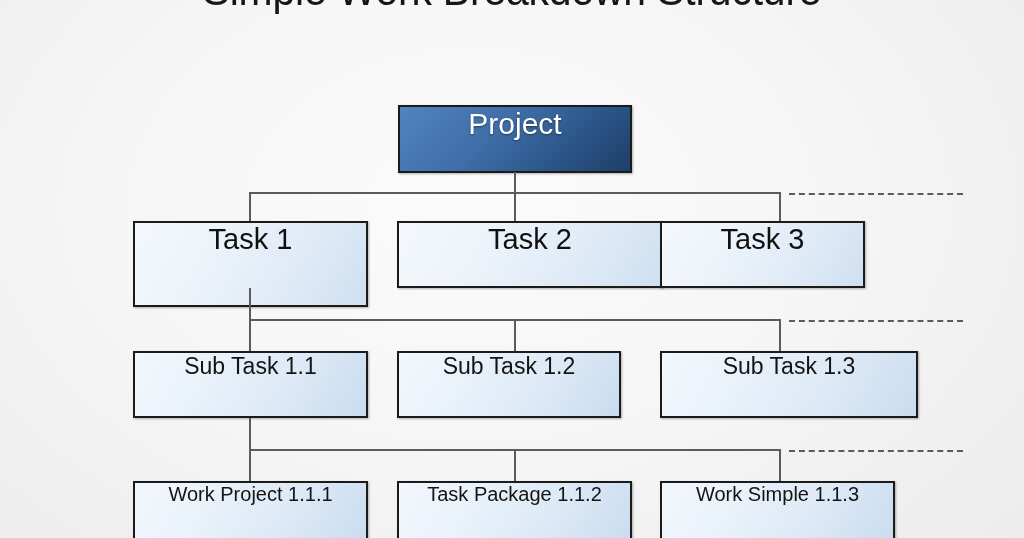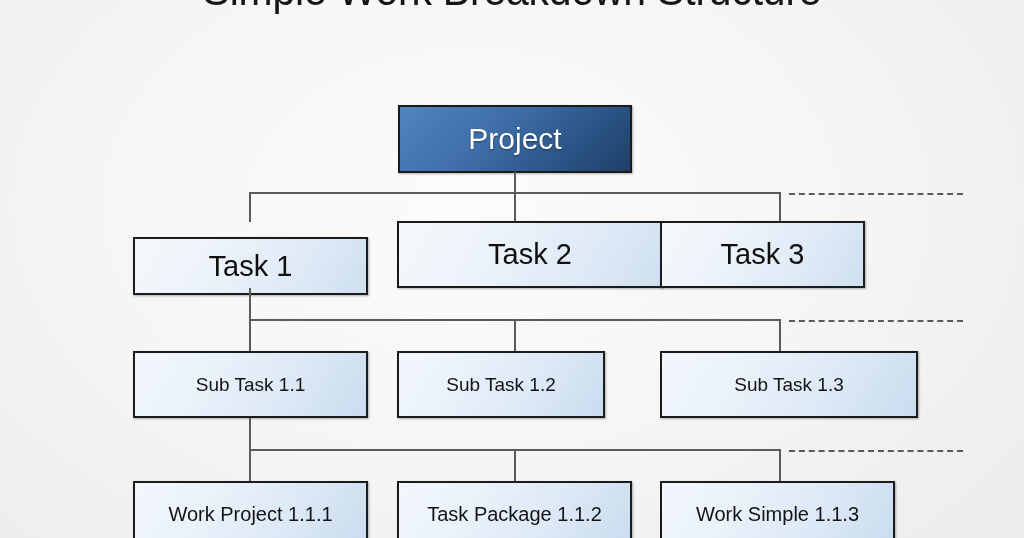--- a/index.html
+++ b/index.html
@@ -57,21 +57,21 @@
     position: absolute;
     height: 0;
     border-top: 2px dashed #5b5b5b;
   }
 
   
   .node {
     position: absolute;
     box-sizing: border-box;
     display: flex;
-    align-items: center;
+    align-items: flex-start;
     justify-content: center;
     border: 2px solid #1b1b1b;
     box-shadow: 1px 1px 2px rgba(0,0,0,0.30);
     text-align: center;
     white-space: nowrap;
   }
 
   .node.root {
     background: linear-gradient(135deg, #4a7ab5 0%, #3f6ea8 35%, #2d5party 50%, #24466f 100%);
     background: linear-gradient(135deg, #5184bd 0%, #3f6ea8 40%, #2b5588 72%, #1f3f66 100%);
@@ -82,21 +82,21 @@
 
   .node.level1 {
     background: linear-gradient(120deg, #f4f8fc 0%, #eef4fa 28%, #e2ecf7 62%, #cfe0f1 100%);
     color: #101010;
     font-size: 29px;
   }
 
   .node.level2 {
     background: linear-gradient(120deg, #f2f7fc 0%, #eaf2fa 30%, #dde9f6 64%, #c9dcef 100%);
     color: #141414;
-    font-size: 19px;
+    font-size: 23px;
   }
 
   .node.level3 {
     background: linear-gradient(120deg, #f2f7fc 0%, #eaf2fa 30%, #dde9f6 64%, #c9dcef 100%);
     color: #141414;
     font-size: 20px;
   }
 </style>
 </head>
 <body>
@@ -110,21 +110,21 @@
   </div>
 
   <div class="vline" style="left:514px; top:172px; height:50px;"></div>
 
   <div class="hline" style="left:249px; top:192px; width:532px;"></div>
   <div class="dashline" style="left:789px; top:193px; width:174px;"></div>
 
   <div class="vline" style="left:249px; top:192px; height:30px;"></div>
   <div class="vline" style="left:779px; top:192px; height:30px;"></div>
 
-  <div class="node level1" style="left:133px; top:237px; width:235px; height:58px;">
+  <div class="node level1" style="left:133px; top:221px; width:235px; height:86px;">
     <span>Task 1</span>
   </div>
 
   <div class="node level1" style="left:397px; top:221px; width:266px; height:67px;">
     <span>Task 2</span>
   </div>
 
   <div class="node level1" style="left:660px; top:221px; width:205px; height:67px;">
     <span>Task 3</span>
   </div>
@@ -134,21 +134,21 @@
   <div class="hline" style="left:249px; top:319px; width:532px;"></div>
   <div class="dashline" style="left:789px; top:320px; width:174px;"></div>
 
   <div class="vline" style="left:514px; top:319px; height:33px;"></div>
   <div class="vline" style="left:779px; top:319px; height:33px;"></div>
 
   <div class="node level2" style="left:133px; top:351px; width:235px; height:67px;">
     <span>Sub Task 1.1</span>
   </div>
 
-  <div class="node level2" style="left:397px; top:351px; width:208px; height:67px;">
+  <div class="node level2" style="left:397px; top:351px; width:224px; height:67px;">
     <span>Sub Task 1.2</span>
   </div>
 
   <div class="node level2" style="left:660px; top:351px; width:258px; height:67px;">
     <span>Sub Task 1.3</span>
   </div>
 
   <div class="vline" style="left:249px; top:418px; height:64px;"></div>
 
   <div class="hline" style="left:249px; top:449px; width:532px;"></div>

